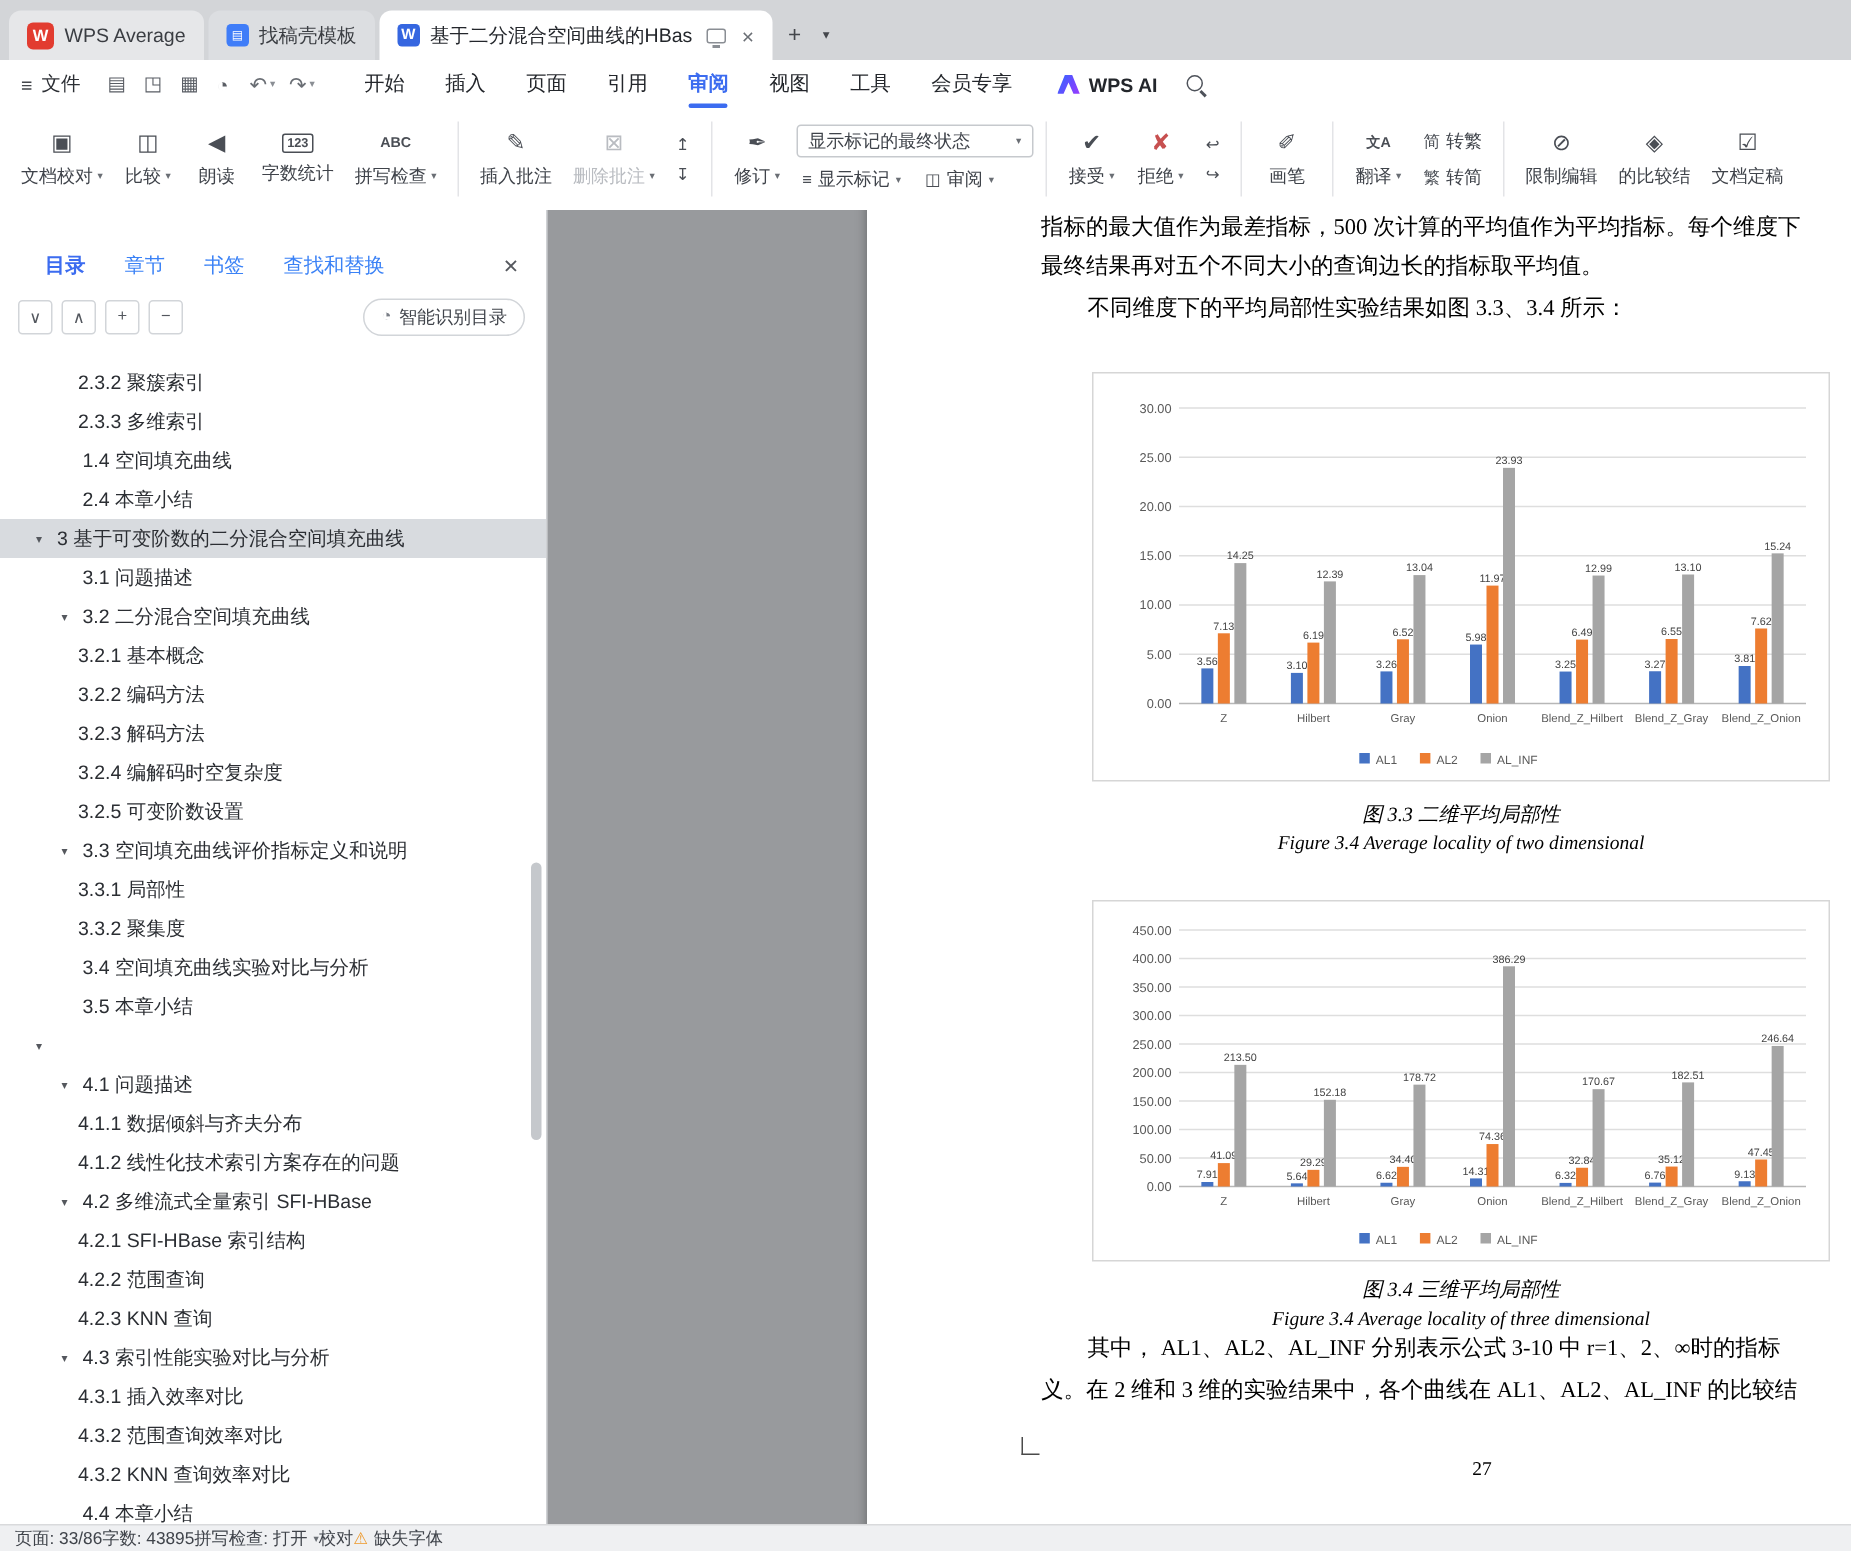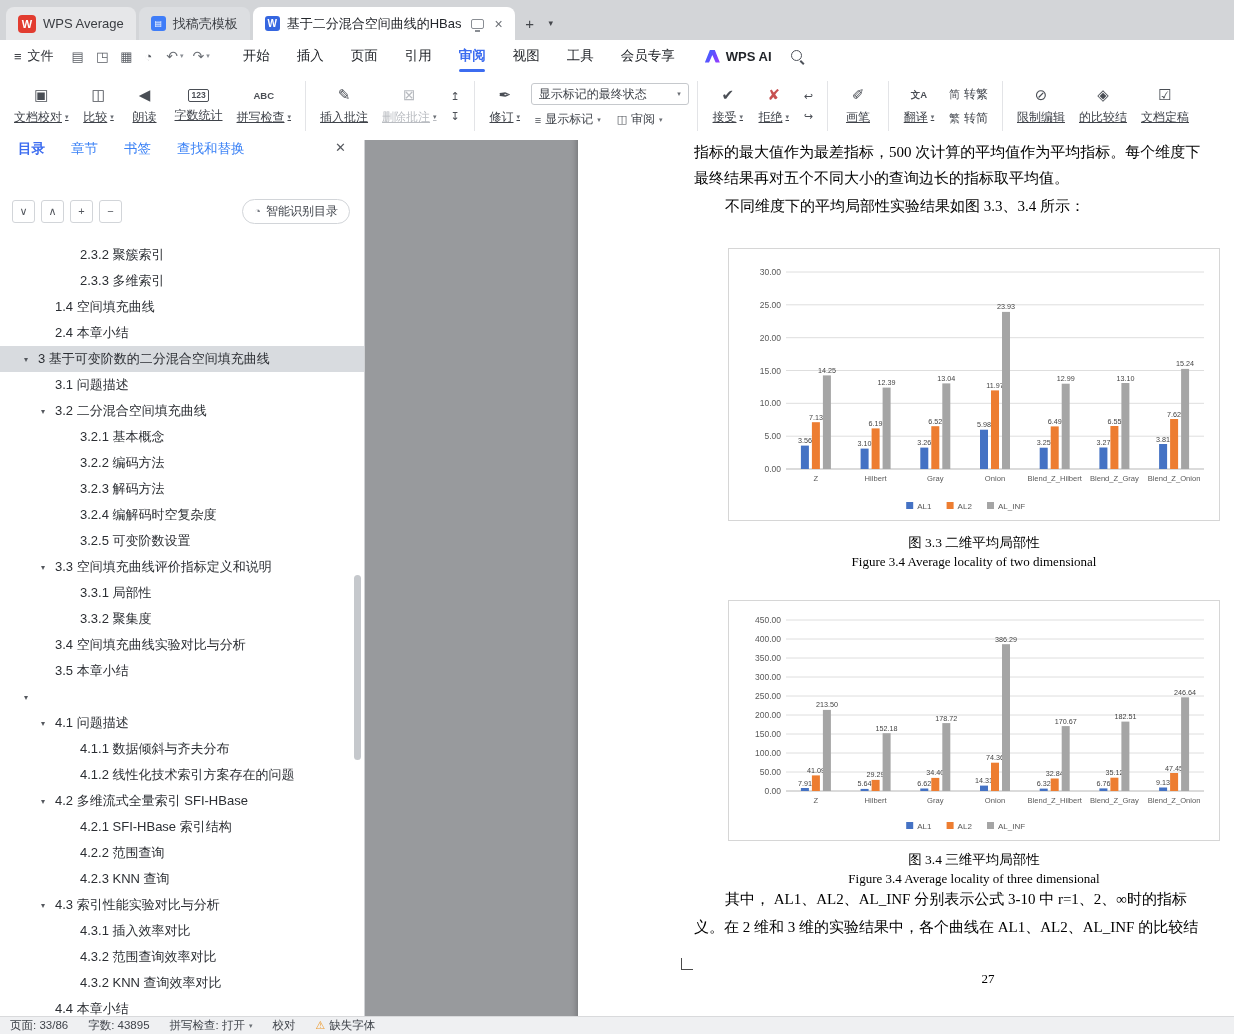--- a/index.html
+++ b/index.html
@@ -40,64 +40,64 @@
   .search-icon{position:relative;width:15px;height:15px;display:inline-block;margin-left:18px;}
   .search-icon::before{content:"";position:absolute;left:1px;top:1px;width:9px;height:9px;border:1.6px solid #4e525a;border-radius:50%;}
   .search-icon::after{content:"";position:absolute;left:11px;top:11px;width:5px;height:1.6px;background:#4e525a;transform:rotate(45deg);transform-origin:0 0;}
 
   
   .ribbon{height:68px;background:#fff;flex:0 0 auto;display:flex;align-items:center;padding:0 8px;gap:2px;}
   .rbig{display:flex;flex-direction:column;align-items:center;justify-content:center;gap:5px;padding:5px 6px;border-radius:4px;min-width:44px;}
   .ricon{height:17px;display:flex;align-items:center;justify-content:center;font-size:15px;color:#4a4e55;}
   .ricon.txt{font-size:9.5px;font-weight:700;}
   .ricon.boxed{border:1px solid #4a4e55;border-radius:2px;padding:0 2px;font-size:8.5px;height:13px;}
-  .rlabel{font-size:12px;color:#3f434a;display:flex;align-items:center;gap:3px;white-space:nowrap;text-decoration:underline;}
+  .rlabel{font-size:12px;color:#3f434a;display:flex;align-items:center;gap:3px;white-space:nowrap;}
   .caret{font-size:7px;color:#6a6e74;}
   .disabled .ricon,.disabled .rlabel,.disabled{color:#b9bcc1 !important;border-color:#b9bcc1 !important;}
   .rstack{display:flex;flex-direction:column;gap:5px;margin:0 2px;}
   .rsmall{display:flex;align-items:center;gap:4px;font-size:12px;color:#3f434a;padding:1px 4px;border-radius:3px;white-space:nowrap;}
   .rsicon{font-size:11px;color:#4a4e55;}
   .rcol{display:flex;flex-direction:column;gap:5px;margin-left:2px;}
   .rcombo{width:158px;height:22px;border:1px solid #c6c9cd;border-radius:3px;background:#fff;display:flex;align-items:center;justify-content:space-between;padding:0 7px;font-size:12px;color:#3f434a;white-space:nowrap;}
   .rrow{display:flex;align-items:center;gap:8px;}
   .rdiv{width:1px;height:50px;background:#e3e4e7;margin:0 6px;flex:0 0 auto;}
 
   
   .main{flex:1;display:flex;min-height:0;}
   .sidebar{width:365px;flex:0 0 auto;background:#fff;border-right:1px solid #cfd1d4;display:flex;flex-direction:column;position:relative;overflow:hidden;}
-  .sb-header{height:46px;display:flex;align-items:flex-start;gap:26px;padding-left:18px;flex:0 0 auto;}
+  .sb-header{height:46px;display:flex;align-items:flex-end;gap:26px;padding-left:30px;flex:0 0 auto;}
   .sb-tab{font-size:13.5px;color:#3b82f6;}
   .sb-tab.active{color:#3c6cf0;font-weight:700;}
   .sb-close{margin-left:auto;margin-right:18px;color:#55585e;font-size:13px;}
   .sb-tools{height:44px;display:flex;align-items:center;gap:6px;padding:6px 14px 0 12px;flex:0 0 auto;}
   .sq-btn{width:23px;height:23px;border:1px solid #d2d5d9;border-radius:3px;display:flex;align-items:center;justify-content:center;font-size:11px;color:#53575e;background:#fff;}
   .pill-btn{margin-left:auto;height:25px;border:1px solid #d2d5d9;border-radius:13px;display:flex;align-items:center;gap:5px;padding:0 11px;font-size:12px;color:#41454c;background:#fff;}
   .pill-icon{font-size:11px;color:#7a7e86;}
   .toc-list{flex:1;overflow:hidden;padding-top:12px;}
   .toc-item{height:26px;display:flex;align-items:center;font-size:13px;color:#2b2e33;white-space:nowrap;}
   .toc-item.lvl1{padding-left:38px;}
   .toc-item.lvl2{padding-left:55px;}
-  .toc-item.lvl3{padding-left:80px;}
+  .toc-item.lvl3{padding-left:52px;}
   .toc-item.selected{background:#d8dbdf;}
   .toc-arrow{display:inline-block;width:16px;margin-left:-16px;font-size:8px;color:#55585e;text-align:left;padding-left:2px;}
   .toc-label{overflow:hidden;}
   .sb-scroll{position:absolute;right:3px;top:435px;width:7px;height:185px;border-radius:4px;background:#c5c8cc;}
 
   
   .docarea{flex:1;position:relative;background:#989a9d;overflow:hidden;}
   .page{position:absolute;left:213px;top:-20px;width:820px;height:913px;background:#fff;box-shadow:0 0 7px rgba(0,0,0,.35);
         font-family:"Liberation Serif","DejaVu Serif",serif;font-size:15px;color:#000;}
   .dline{position:absolute;white-space:nowrap;line-height:20px;}
   .chart-box{position:absolute;left:150px;width:492px;background:#fff;border:1px solid #d6d6d6;padding:5px;}
-  .dcaption{position:absolute;left:150px;width:492px;text-align:center;font-size:13.5px;white-space:nowrap;}
+  .dcaption{position:absolute;left:150px;width:492px;text-align:center;font-size:13.5px;white-space:nowrap;font-style:italic;}
   .corner-mark{position:absolute;left:103px;top:838px;width:12px;height:12px;border-left:1px solid #4a4a4a;border-bottom:1px solid #4a4a4a;}
   .pagenum{position:absolute;top:851px;left:0;width:820px;text-align:center;font-size:13px;}
 
   
-  .statusbar{height:18px;flex:0 0 auto;background:#eff0f2;border-top:1px solid #d9dadc;display:flex;align-items:center;gap:20px;padding:0 10px;font-size:11.5px;color:#3f434a;}
+  .statusbar{height:18px;flex:0 0 auto;background:#eff0f2;border-top:1px solid #d9dadc;display:flex;align-items:center;padding:0 10px;font-size:11.5px;color:#3f434a;}
   .sb-item{display:flex;align-items:center;gap:4px;white-space:nowrap;}
   .warn-icon{color:#ed9a2e;font-size:11px;}
 </style>
 </head>
 <body>
 
 <div class="app">
 
   <div class="titlebar">
     <div class="ttab t1">

